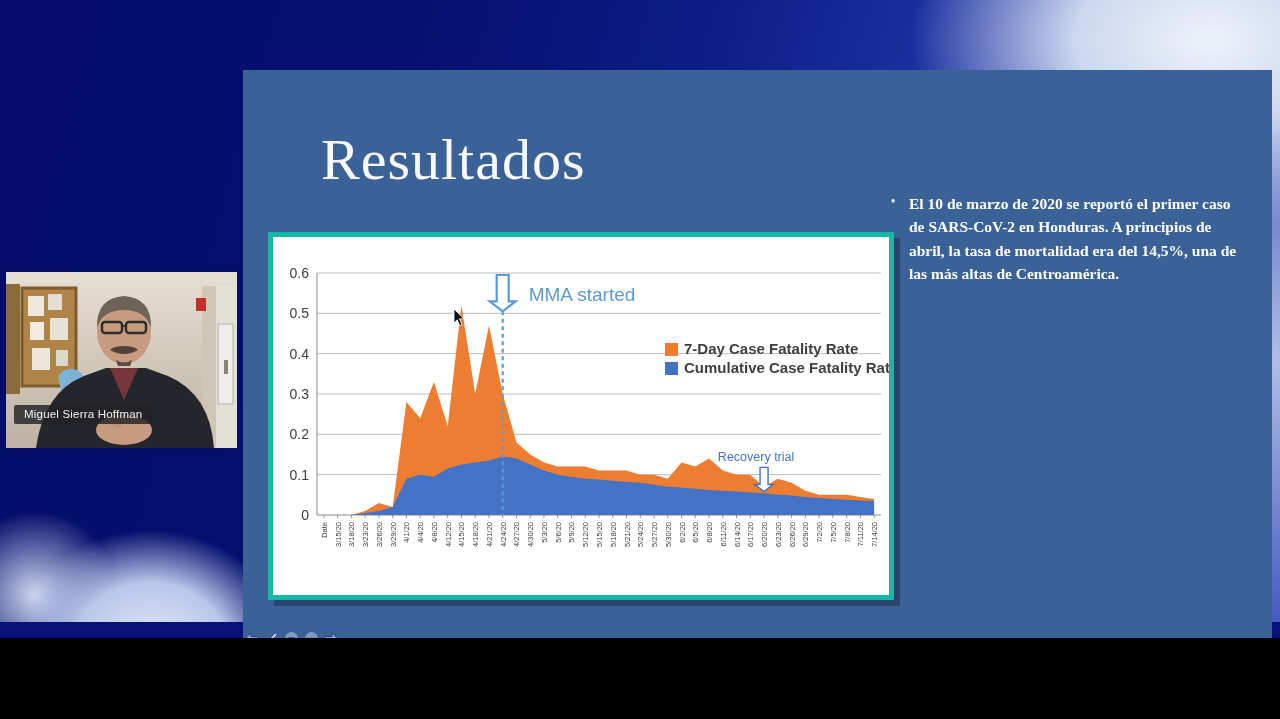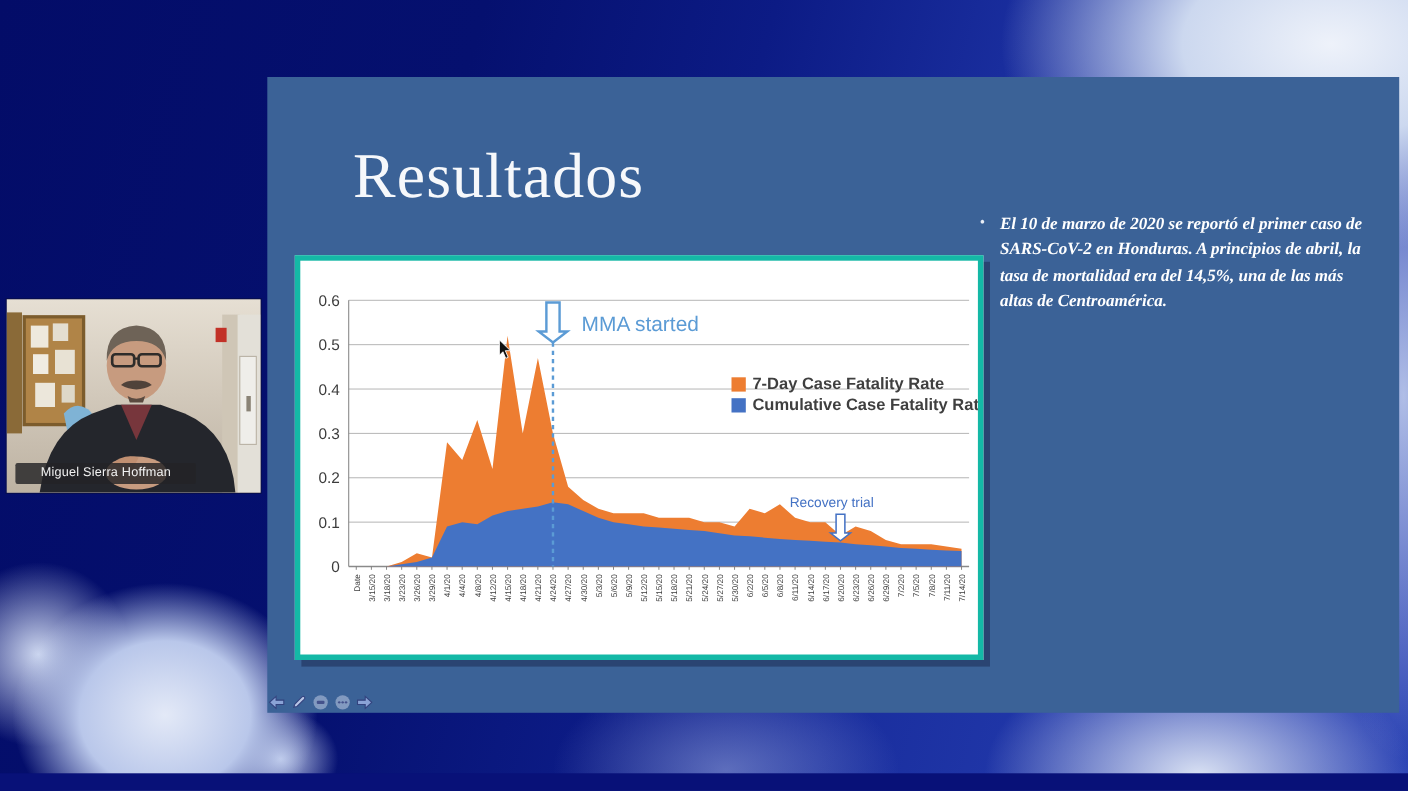--- a/index.html
+++ b/index.html
@@ -1,46 +1,46 @@
 <!DOCTYPE html>
 <html><head>
 <meta charset="utf-8">
 <style>
   html,body{margin:0;padding:0;background:#000;}
-  .stage{position:relative;width:1280px;height:719px;overflow:hidden;
+  .stage{position:relative;width:1280px;height:638px;overflow:hidden;
          font-family:"Liberation Sans",sans-serif;}
   
   .backdrop{position:absolute;inset:0;
     background:
       radial-gradient(300px 190px at 1210px 40px,  #eef2fa 0%, #ccd8ef 45%, rgba(190,205,235,0) 100%),
       radial-gradient(90px 330px  at 1276px 360px, rgba(200,212,240,.85), rgba(200,212,240,0) 100%),
       radial-gradient(185px 160px at 150px 650px,  #e3e9f7 0%, #b9c7ea 42%, rgba(80,100,200,0) 75%),
       radial-gradient(120px 120px at 35px 595px,   #cdd7f0 0%, rgba(90,110,205,0) 70%),
       radial-gradient(70px 60px   at 255px 690px,  #c3cfee 0%, rgba(90,110,205,0) 75%),
       radial-gradient(250px 150px at 1090px 705px, #d9e1f3 0%, rgba(90,110,205,0) 78%),
       radial-gradient(210px 120px at 660px 700px,  rgba(165,180,228,.5), rgba(90,110,205,0) 75%),
       linear-gradient(105deg,#030c68 0%,#05106f 30%,#0c1b85 48%,#192d9d 63%,#2138aa 78%,#2a42b4 100%);}
   .bottom-bar{position:absolute;left:0;bottom:0;width:1280px;height:16px;background:#081178;}
   
   .slide{position:absolute;left:243px;top:70px;width:1029px;height:578px;background:#3b6297;}
   .slide-title{position:absolute;left:78px;top:56px;color:#f6f8fb;
     font-family:"Liberation Serif",serif;font-size:58px;font-weight:400;letter-spacing:1px;}
   .bullets{position:absolute;left:650px;top:122px;width:352px;margin:0;padding:0;list-style:none;
     font-family:"Liberation Serif",serif;color:#ffffff;font-weight:bold;font-size:15.5px;line-height:1.5;}
-  .bullets li{position:relative;margin-bottom:22px;padding-left:16px;font-style:italic;}
+  .bullets li{position:relative;margin-bottom:22px;padding-left:16px;}
   .bullets li::before{content:"\2022";position:absolute;left:-2px;top:0;font-size:12px;color:#e8edf5;}
   
   .chart-panel{position:absolute;left:25px;top:162px;width:616px;height:358px;background:#ffffff;
     border:5px solid #14b8a6;box-shadow:6px 6px 0 rgba(18,24,60,.40);}
   .chart-panel svg{display:block;}
   
   .webcam{position:absolute;left:6px;top:272px;width:231px;height:176px;overflow:hidden;
     outline:1px solid rgba(10,15,60,.6);background:#c9bfb2;}
-  .name-tag{position:absolute;left:8px;bottom:8px;background:rgba(35,35,38,.82);color:#f2f2f2;
-    font-size:11.5px;padding:3px 23px 4px;border-radius:2px;letter-spacing:.2px;}
+  .name-tag{position:absolute;left:8px;bottom:24px;background:rgba(35,35,38,.82);color:#f2f2f2;
+    font-size:11.5px;padding:3px 10px 4px;border-radius:2px;letter-spacing:.2px;}
   
   .ppt-toolbar{position:absolute;left:243px;top:630px;display:flex;gap:4px;align-items:center;}
   .ppt-btn{width:16px;height:16px;display:inline-flex;align-items:center;justify-content:center;}
 </style>
 </head>
 <body>
 
 <div class="stage">
   <div class="backdrop"></div>
   <div class="bottom-bar"></div>

